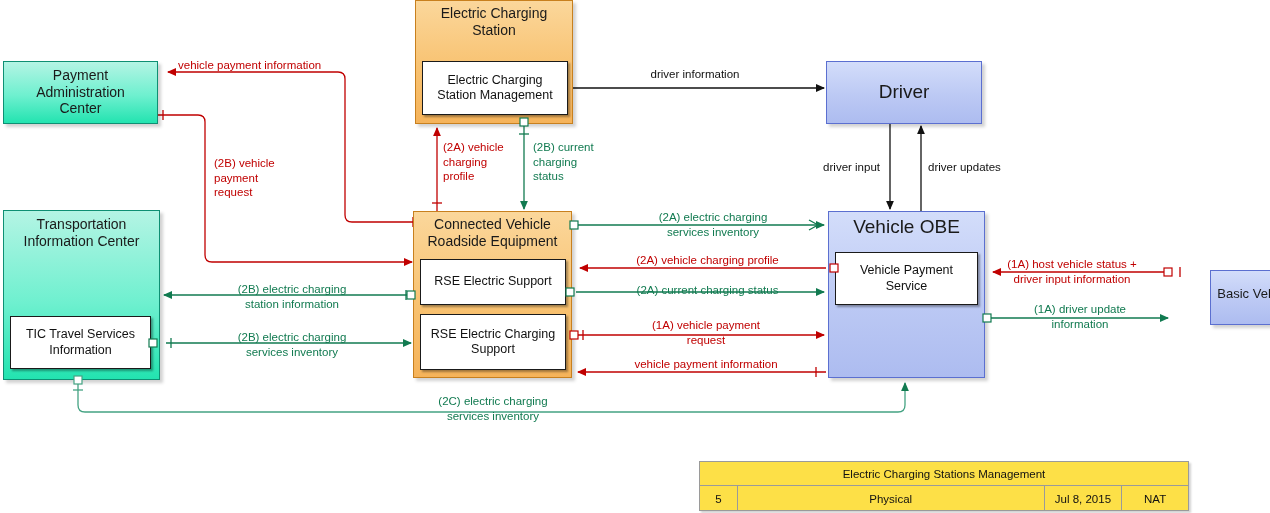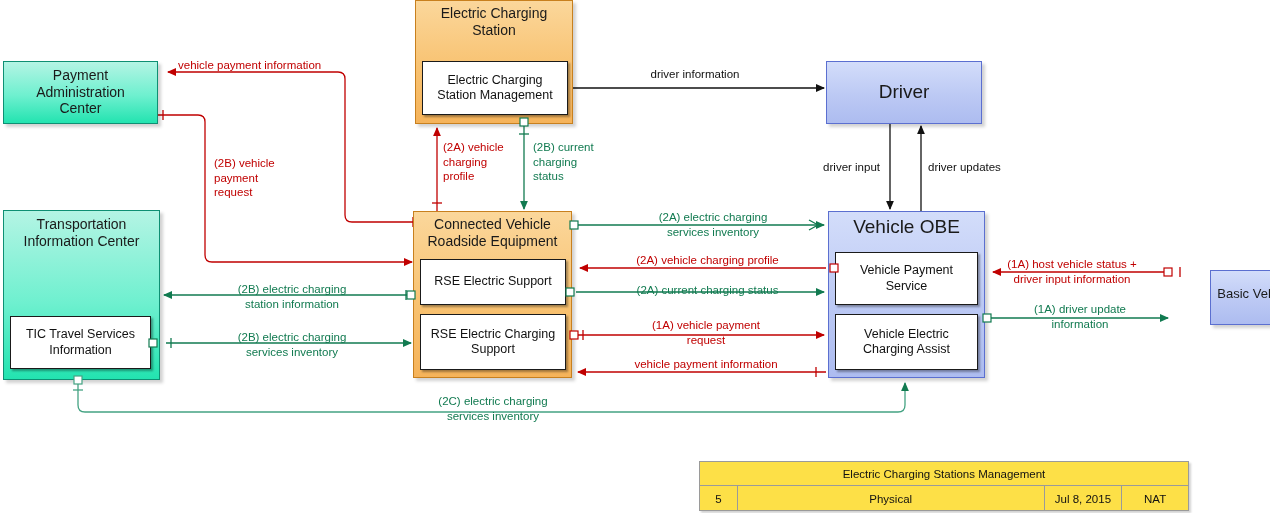--- a/index.html
+++ b/index.html
@@ -299,24 +299,20 @@
     <div class="node-title" style="padding-top:19px;">Driver</div>
   </div>
 
   <div class="node blue" id="n-obe" style="left:828px; top:211px; width:157px; height:167px;">
     <div class="node-title">Vehicle OBE</div>
   </div>
   <div class="subnode" style="left:835px; top:252px; width:143px; height:53px;">
     <span>Vehicle Payment
 Service</span>
   </div>
-  <div class="subnode" style="left:835px; top:314px; width:143px; height:56px;">
-    <span>Vehicle Electric
-Charging Assist</span>
-  </div>
 
   <div class="node blue" id="n-bv" style="left:1170px; top:270px; width:92px; height:55px;margin-left:40px;">
     <div class="node-title" style="padding-top:15px; font-size:13px;">Basic Vehicle</div>
   </div>
 
   <svg id="edges-top" viewBox="0 0 1270 513" width="1270" height="513">
     <g fill="#ffffff" stroke-width="1.2">
 
       <rect x="520" y="118" width="8" height="8" stroke="#117a50"></rect>
       <rect x="570" y="221" width="8" height="8" stroke="#117a50"></rect>

